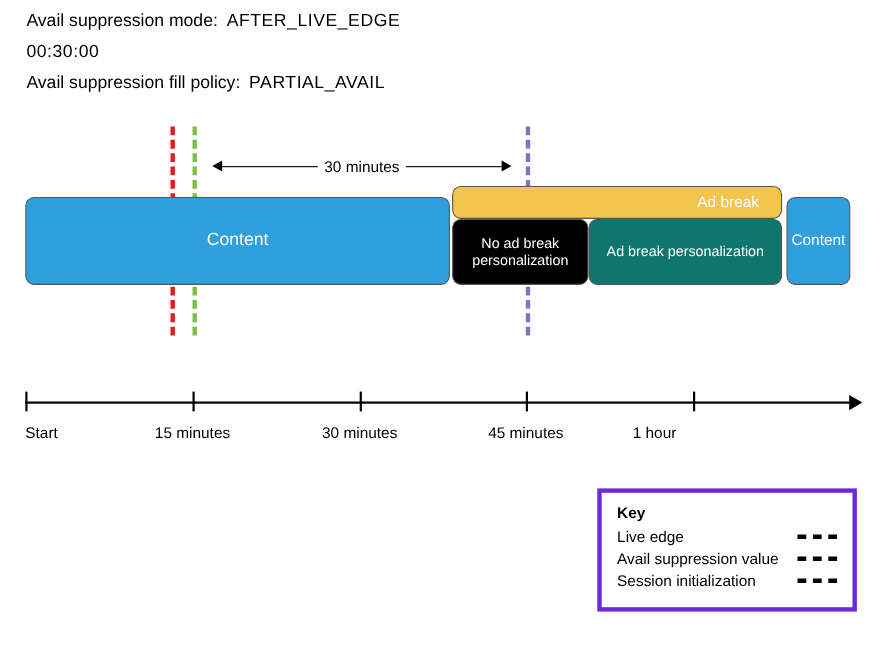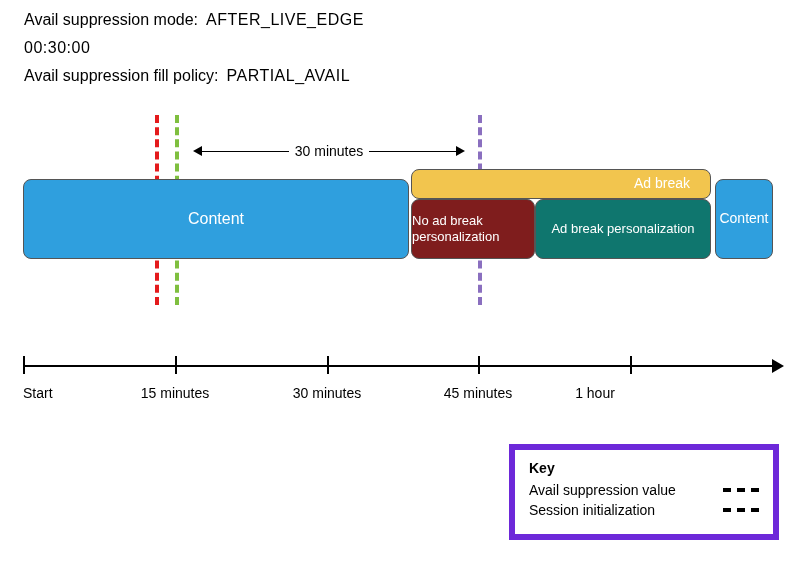--- a/index.html
+++ b/index.html
@@ -2,24 +2,24 @@
 <html><head>
 <meta charset="utf-8">
 <style>
   html,body{margin:0;padding:0;font-family:"Segoe UI",Arial,sans-serif;color:#000;background:#fff}
   .page{position:relative;width:803px;height:587px}
   .settings{position:absolute;left:24px;top:6px;font-size:16px;line-height:28px}
   .settings .row{display:flex;gap:8px;align-items:flex-end}
   .mono{font-family:Liberation Sans, sans-serif;letter-spacing:.5px}
 
   .timeline{position:absolute;left:23px;top:169px;width:750px;height:100px}
-  .block{position:absolute;display:flex;align-items:center;justify-content:center;text-align:left;border:1px solid #555;border-radius:8px;box-sizing:border-box;color:#fff;font-size:14px;line-height:1.25}
+  .block{position:absolute;display:flex;align-items:center;justify-content:center;text-align:center;border:1px solid #555;border-radius:8px;box-sizing:border-box;color:#fff;font-size:14px;line-height:1.25}
   .content1{left:0;top:10px;width:386px;height:80px;background:#2f9fde;font-size:16px}
   .adbreak{left:388px;top:0;width:300px;height:30px;background:#f2c54e;color:#fff;font-size:14px;padding-right:20px;box-sizing:border-box;justify-content:flex-end}
-  .noad{left:388px;top:30px;width:124px;height:60px;background:#7f1d1d;font-size:13px}
+  .noad{left:388px;top:30px;width:124px;height:60px;background:#000000;font-size:13px}
   .adpers{left:512px;top:30px;width:176px;height:60px;background:#0f766e;font-size:13px}
   .content2{left:692px;top:10px;width:58px;height:80px;background:#2f9fde;font-size:14px}
 
   .dashed{position:absolute;top:115px;border-left:4px dashed;height:190px}
   .d-red{left:155px;border-color:#e41a1c}
   .d-green{left:175px;border-color:#7fbf3f}
   .d-purple{left:478px;border-color:#8a6fbf}
 
   .range{position:absolute;left:193px;top:143px;width:272px;display:flex;align-items:center}
   .range .line{flex:1;border-top:1px solid #000}
@@ -27,21 +27,21 @@
   .range .arrow-l{border-right:9px solid #000}
   .range .arrow-r{border-left:9px solid #000}
   .range-label{position:relative;padding:0 6px;background:#fff;font-size:14px;white-space:nowrap}
 
   .axis{position:absolute;left:23px;top:365px;width:758px}
   .axis-line{position:absolute;left:0;top:0;width:750px;border-top:2px solid #000}
   .axis-arrow{position:absolute;left:749px;top:-6px;width:0;height:0;border-top:7px solid transparent;border-bottom:7px solid transparent;border-left:12px solid #000}
   .tick{position:absolute;top:-9px;width:2px;height:18px;background:#000}
   .tick-label{position:absolute;top:20px;transform:translateX(-50%);font-size:14px;white-space:nowrap}
 
-  .key{position:absolute;right:24px;top:444px;width:270px;border:6px solid #6d28d9;padding:10px 14px 12px;box-sizing:border-box;font-size:14px}
+  .key{position:absolute;right:24px;top:444px;width:236px;border:4px solid #6d28d9;padding:10px 14px 12px;box-sizing:border-box;font-size:14px}
   .key .title{font-weight:700;margin-bottom:6px}
   .key .item{display:flex;align-items:center;justify-content:space-between;margin:4px 0}
   .key .swatch{width:36px;border-top:4px dashed}
   .sw-green{border-color:#7fbf3f}
   .sw-purple{border-color:#8a6fbf}
   .sw-red{border-color:#e41a1c}
 </style>
 </head>
 <body>
 <div class="page">
@@ -91,20 +91,24 @@
     <div class="tick-label" style="left:0;transform:none">Start</div>
     <div class="tick-label" style="left:152px">15 minutes</div>
     <div class="tick-label" style="left:304px">30 minutes</div>
     <div class="tick-label" style="left:455px">45 minutes</div>
     <div class="tick-label" style="left:572px">1 hour</div>
   </div>
 
   <div class="key">
     <div class="title">Key</div>
     <div class="item">
+      <span>Live edge</span>
+      <span class="swatch sw-green"></span>
+    </div>
+    <div class="item">
       <span>Avail suppression value</span>
       <span class="swatch sw-purple"></span>
     </div>
     <div class="item">
       <span>Session initialization</span>
       <span class="swatch sw-red"></span>
     </div>
   </div>
 
 </div>

